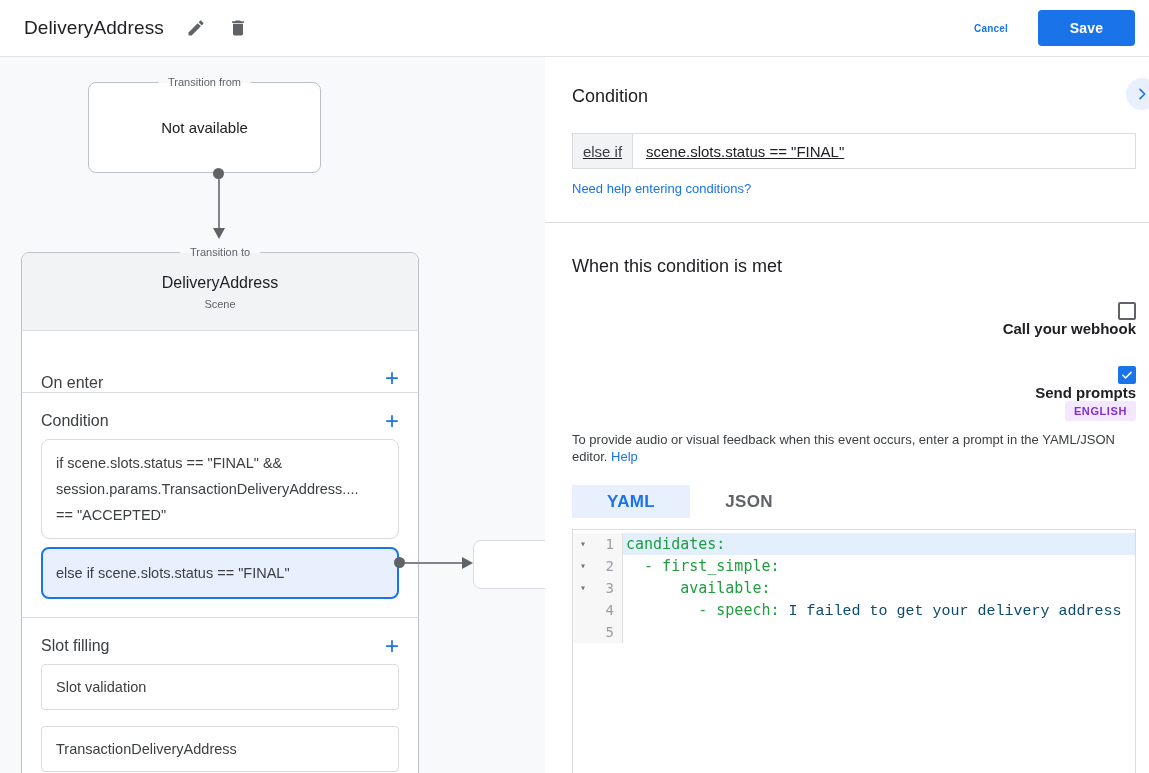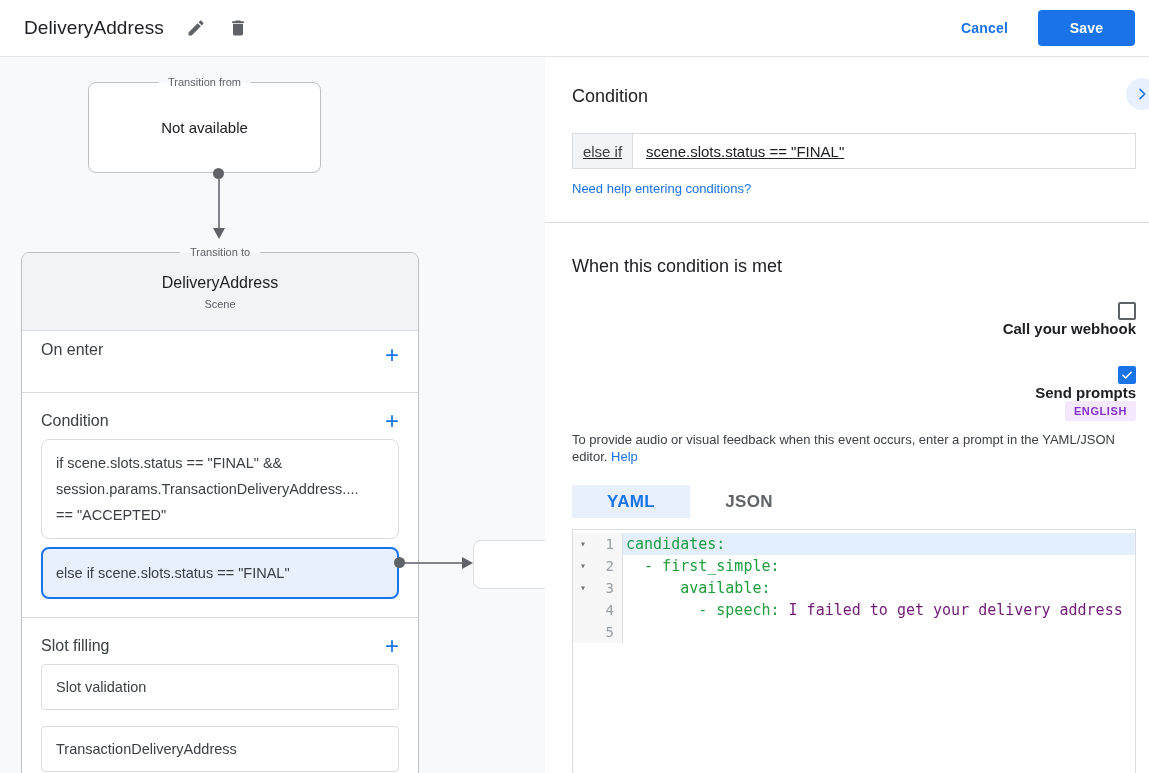--- a/index.html
+++ b/index.html
@@ -7,21 +7,21 @@
   body { font-family: "Liberation Sans", sans-serif; color: #202124; background: #fff; }
   .stage { position: relative; width: 1149px; height: 773px; overflow: hidden; }
 
   
   .hdr { position: absolute; left: 0; top: 0; width: 1149px; height: 57px; background: #fff;
          border-bottom: 1px solid #e0e3e7; display: flex; align-items: center; padding: 0 14px 0 24px; z-index: 30; }
   .hdr-title { font-size: 19px; color: #202124; letter-spacing: .1px; }
   .hdr-ico { width: 20px; height: 20px; color: #5f6368; margin-left: 22px; cursor: pointer; flex: 0 0 auto; }
   .hdr-ico svg { width: 20px; height: 20px; display: block; fill: #5f6368; }
   .hdr-spacer { flex: 1; }
-  .btn-cancel { color: #1a73e8; font-size: 14px; font-weight: 700; letter-spacing: .2px; background: none; border: none;
+  .btn-cancel { color: #1a73e8; font-size: 10px; font-weight: 700; letter-spacing: .2px; background: none; border: none;
                 cursor: pointer; margin-right: 30px; font-family: "Liberation Sans", sans-serif; }
   .btn-save { background: #1a73e8; color: #fff; font-size: 14px; font-weight: 700; letter-spacing: .2px;
               border: none; border-radius: 4px; width: 97px; height: 36px; cursor: pointer; font-family: "Liberation Sans", sans-serif; }
 
   
   .flow { position: absolute; left: 0; top: 57px; width: 545px; height: 716px; background: #f8f9fa; overflow: hidden; }
   .fbox-label { position: absolute; top: -9px; left: 50%; transform: translateX(-50%); font-size: 11px; color: #5f6368;
                 padding: 2px 10px; white-space: nowrap; z-index: 2; }
   .tf-box { position: absolute; left: 88px; top: 25px; width: 233px; height: 91px; background: #fff;
             border: 1px solid #bdc1c6; border-radius: 8px; display: flex; align-items: center; justify-content: center; }
@@ -37,21 +37,21 @@
                  border-left: 11px solid #5f6368; }
 
   .scene-card { position: absolute; left: 21px; top: 195px; width: 398px; height: 640px; background: #fff;
                 border: 1px solid #bdc1c6; border-radius: 8px; }
   .scene-card > .fbox-label { background: linear-gradient(#f8f9fa 55%, #f1f3f4 55%); }
   .scene-hd { background: #f1f3f4; border-bottom: 1px solid #dadce0; border-radius: 7px 7px 0 0; height: 78px;
               display: flex; flex-direction: column; align-items: center; justify-content: center; gap: 6px; }
   .scene-hd-title { font-size: 16px; color: #202124; }
   .scene-hd-sub { font-size: 11px; color: #5f6368; }
 
-  .row-onenter { height: 62px; display: flex; align-items: flex-start; justify-content: space-between;
+  .row-onenter { height: 62px; display: flex; align-items: flex-end; justify-content: space-between;
                  padding: 10px 12px 0 19px; border-bottom: 1px solid #dadce0; }
   .sec-title { font-size: 16px; color: #3c4043; }
   .plus-btn { width: 28px; height: 28px; border: none; background: none; color: #1a73e8; font-size: 24px; font-weight: 400;
               cursor: pointer; line-height: 28px; text-align: center; font-family: "Liberation Sans", sans-serif; }
 
   .sec { padding: 10px 19px 18px 19px; border-bottom: 1px solid #dadce0; }
   .sec-hd { display: flex; align-items: center; justify-content: space-between; height: 36px; padding-right: -7px; }
   .sec-hd .plus-btn { margin-right: -7px; }
   .cond-box { border: 1px solid #dadce0; border-radius: 8px; background: #fff; padding: 10px 14px; font-size: 14.5px;
               line-height: 26px; color: #3c4043; cursor: pointer; }
@@ -105,21 +105,21 @@
             background: #fff; font-family: "DejaVu Sans Mono", "Liberation Mono", monospace; font-size: 15px;
             padding-top: 3px; cursor: text; }
   .crow { display: flex; height: 22px; line-height: 22px; }
   .fold { width: 20px; flex: 0 0 auto; background: #f7f7f7; color: #757575; font-size: 10px; text-align: center;
           cursor: pointer; line-height: 22px; }
   .lnum { width: 30px; flex: 0 0 auto; background: #f7f7f7; border-right: 1px solid #e0e0e0; color: #9aa0a6;
           font-size: 14px; text-align: right; padding-right: 8px; }
   .ccode { flex: 1; white-space: pre; overflow: hidden; padding-left: 3px; }
   .crow.hl .ccode { background: #e3effd; }
   .cg { color: #1e9e3e; white-space: pre; }
-  .cb { color: #701a75; white-space: pre; }
+  .cb { color: #0c4a6e; white-space: pre; font-family: Liberation Mono, monospace; }
 </style>
 </head>
 <body>
 
 <div class="stage">
 
   <div class="hdr">
     <div class="hdr-title">DeliveryAddress</div>
     <div class="hdr-ico">
       <svg viewBox="0 0 24 24">

